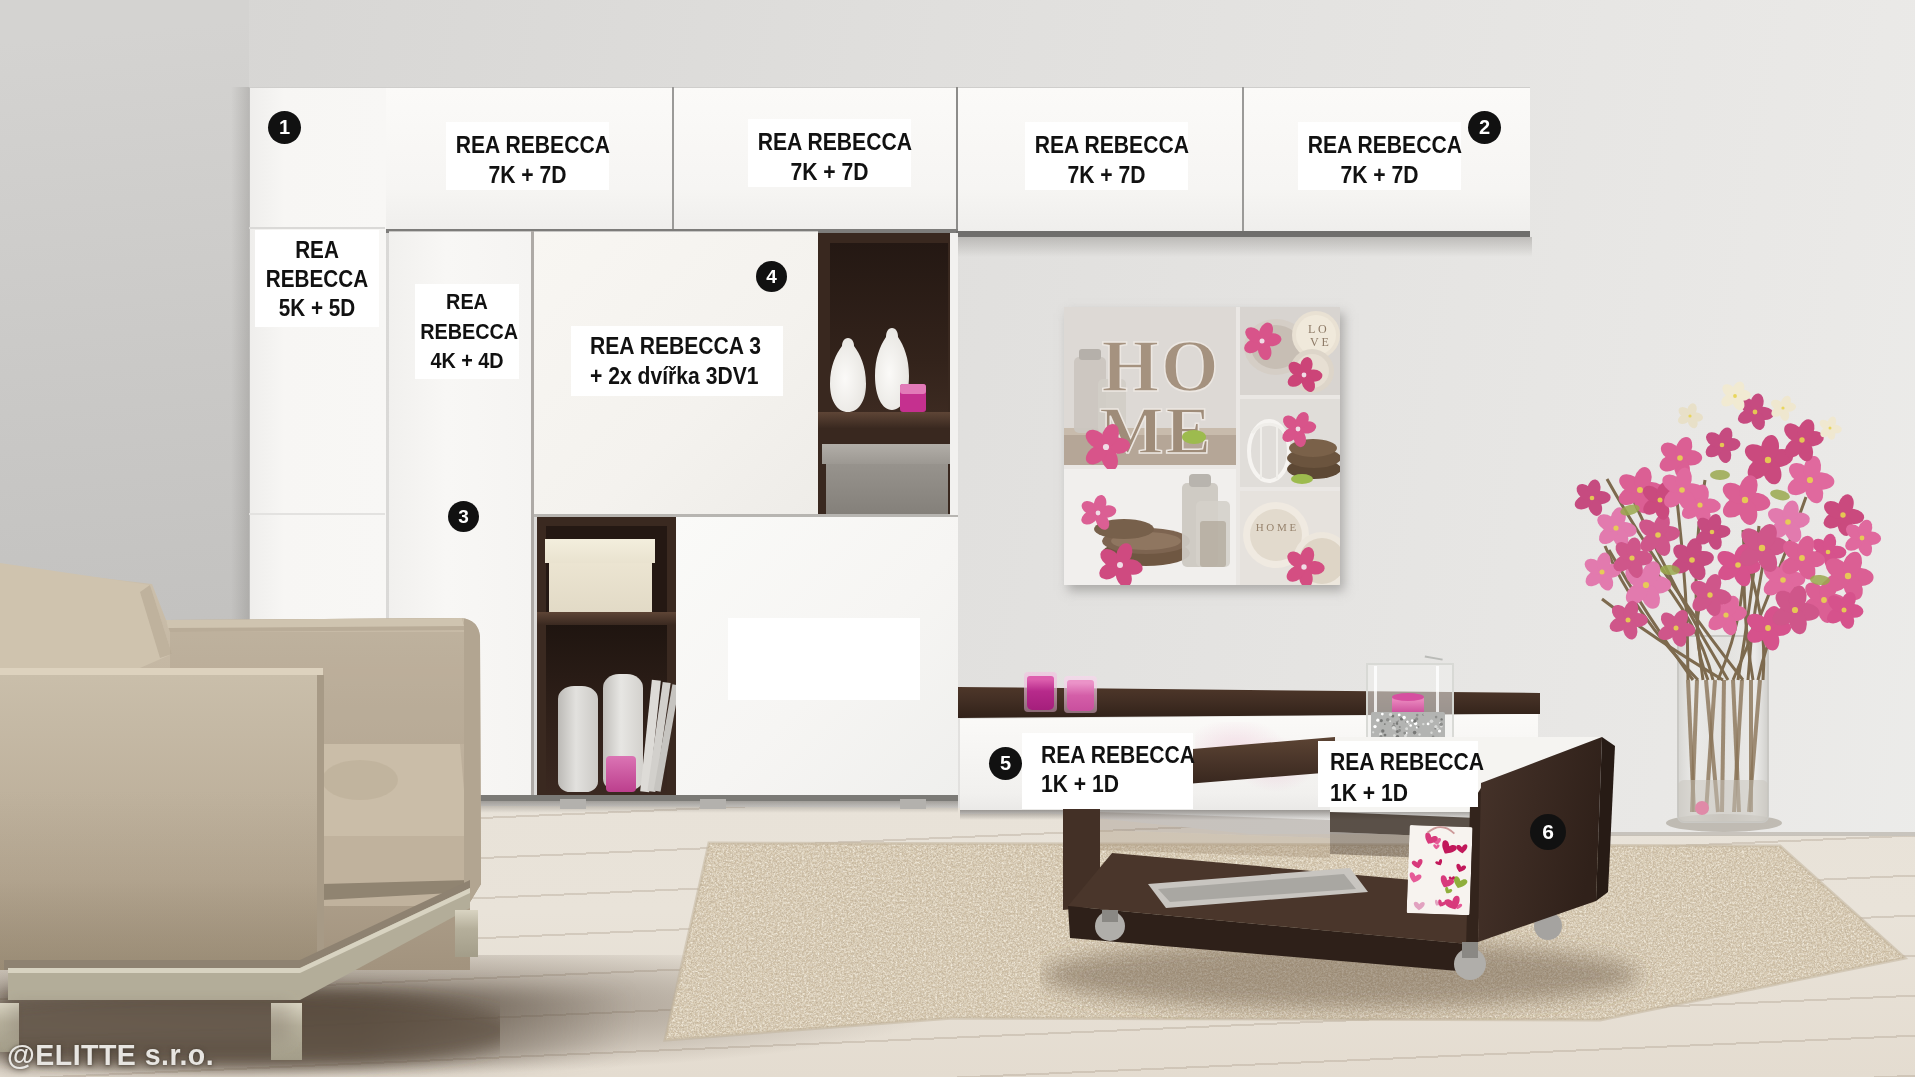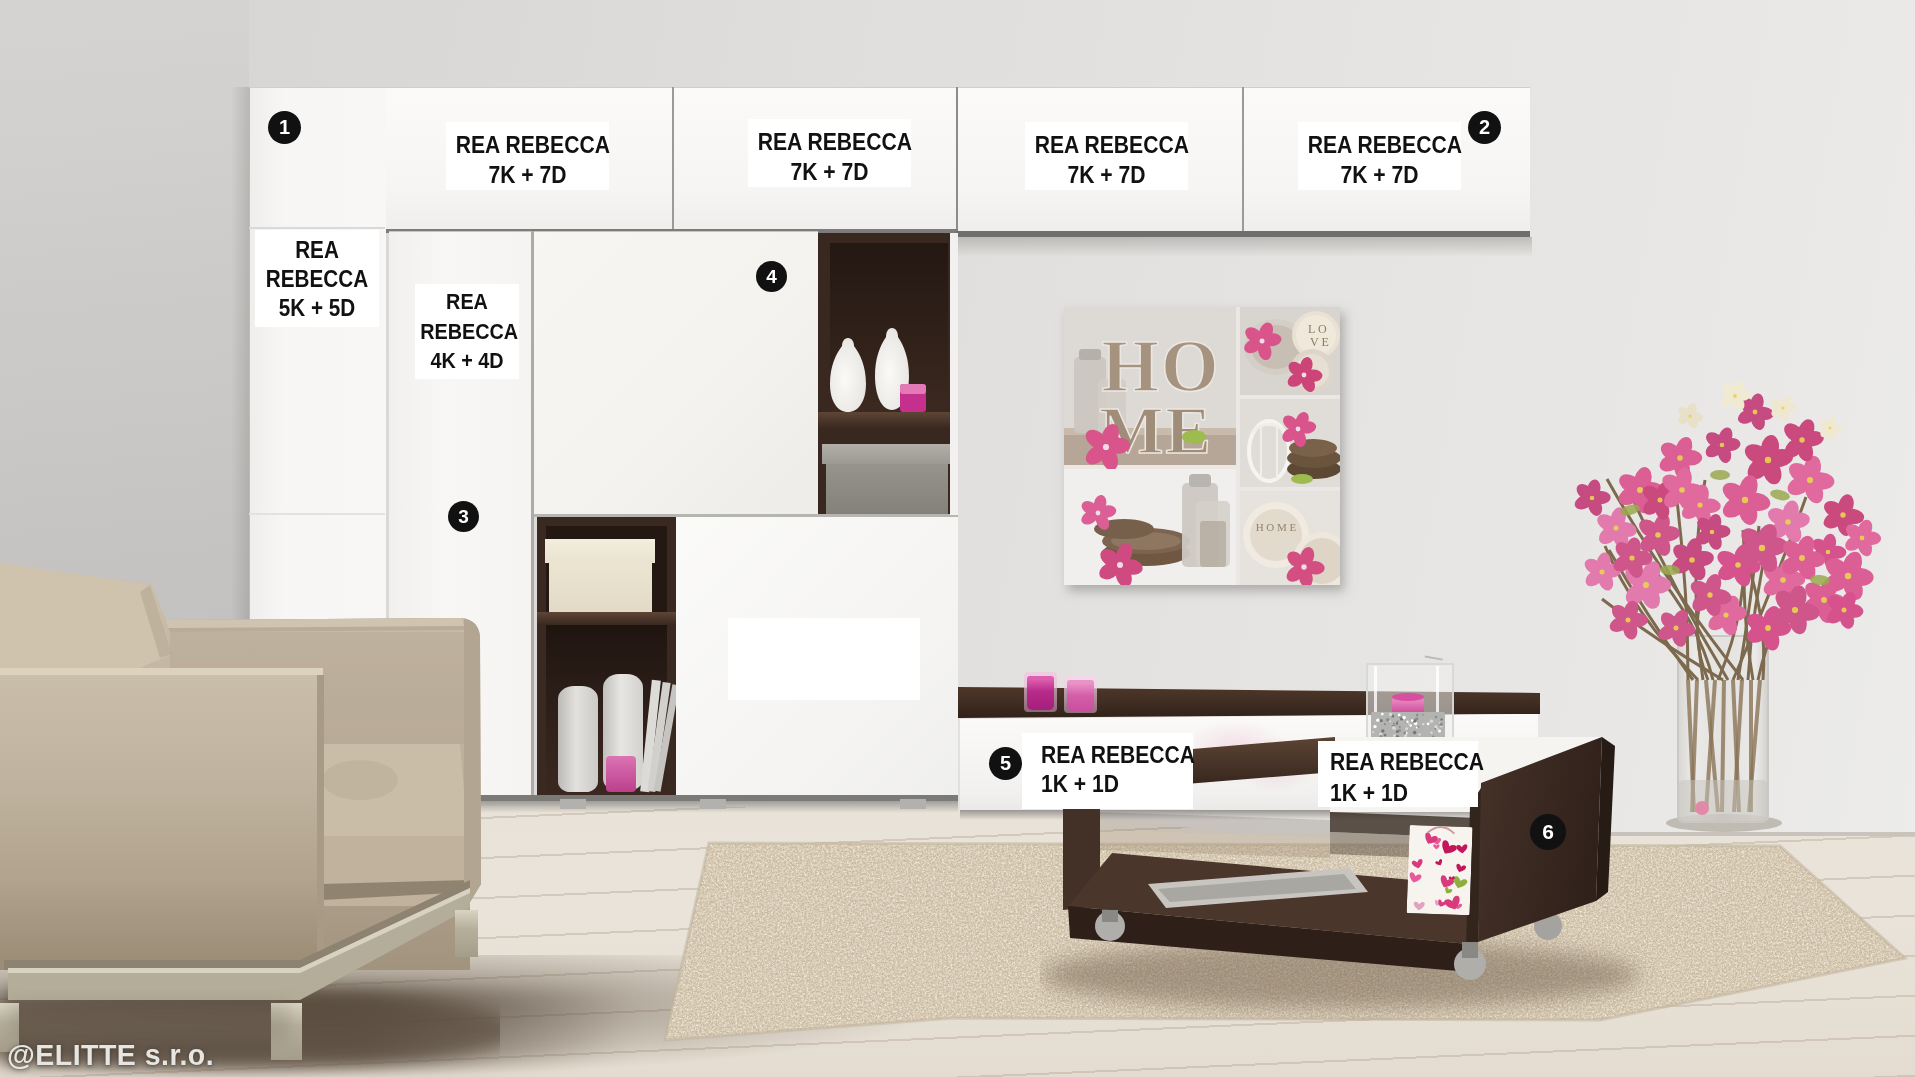--- a/index.html
+++ b/index.html
@@ -831,20 +831,23 @@
     </div>
 
 <div class="lbl" style="left:255px;top:230px;width:124px;height:97px;font-size:23px;line-height:29px;text-align:center;padding-top:6px;">
       <div style="transform:scaleX(0.9);transform-origin:50% 50%;">REA<br>REBECCA<br>5K + 5D</div>
     </div>
 
 <div class="lbl" style="left:415px;top:284px;width:104px;height:95px;font-size:22px;line-height:29.5px;text-align:center;padding-top:3px;">
       <div style="transform:scaleX(0.9);transform-origin:50% 50%;">REA<br>REBECCA<br>4K + 4D</div>
     </div>
 
+<div class="lbl" style="left:571px;top:326px;width:212px;height:70px;font-size:24px;line-height:30px;text-align:left;padding:5px 0 0 19px;">
+      <div style="transform:scaleX(0.88);transform-origin:0 50%;">REA REBECCA 3<br>+ 2x dvířka 3DV1</div>
+    </div>
 
 <div class="lbl" style="left:1022px;top:733px;width:171px;height:76px;font-size:24px;line-height:29px;text-align:left;padding:7px 0 0 19px;">
       <div style="transform:scaleX(0.88);transform-origin:0 50%;">REA REBECCA<br>1K + 1D</div>
     </div>
 
 <div class="lbl" style="left:1318px;top:741px;width:160px;height:66px;font-size:24px;line-height:31px;text-align:left;padding:5px 0 0 12px;">
       <div style="transform:scaleX(0.88);transform-origin:0 50%;">REA REBECCA<br>1K + 1D</div>
     </div>
 
 <div class="num" style="left:268px;top:111px;width:33px;height:33px;font-size:20px;line-height:33px;">1</div>

